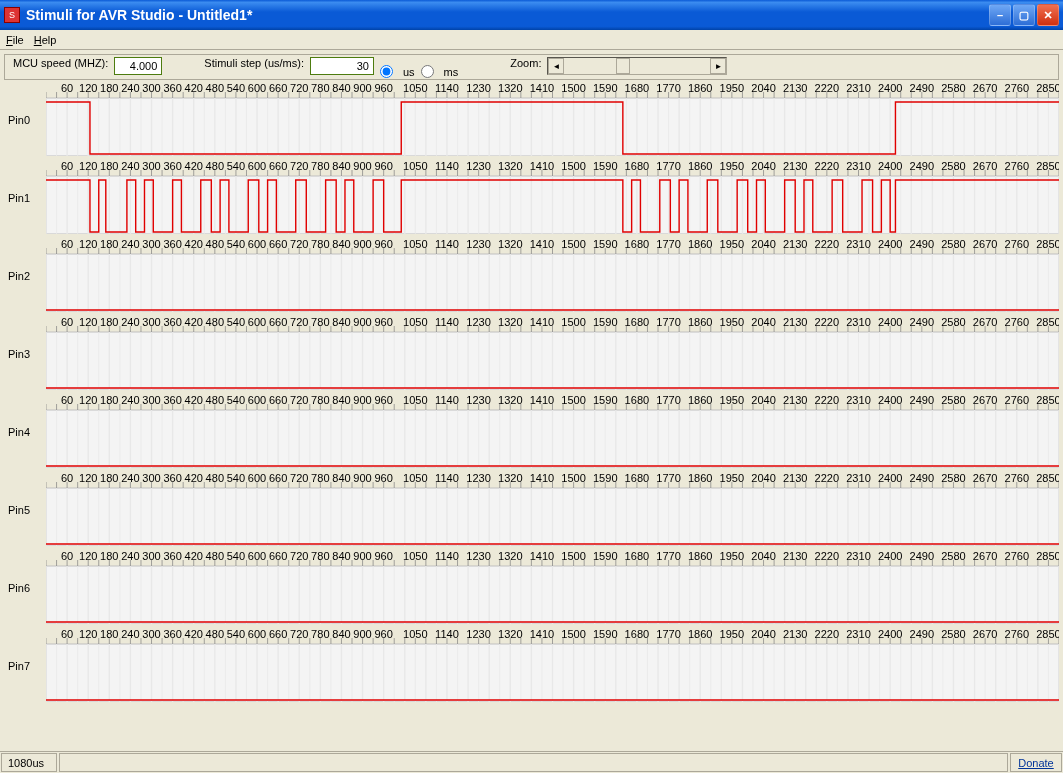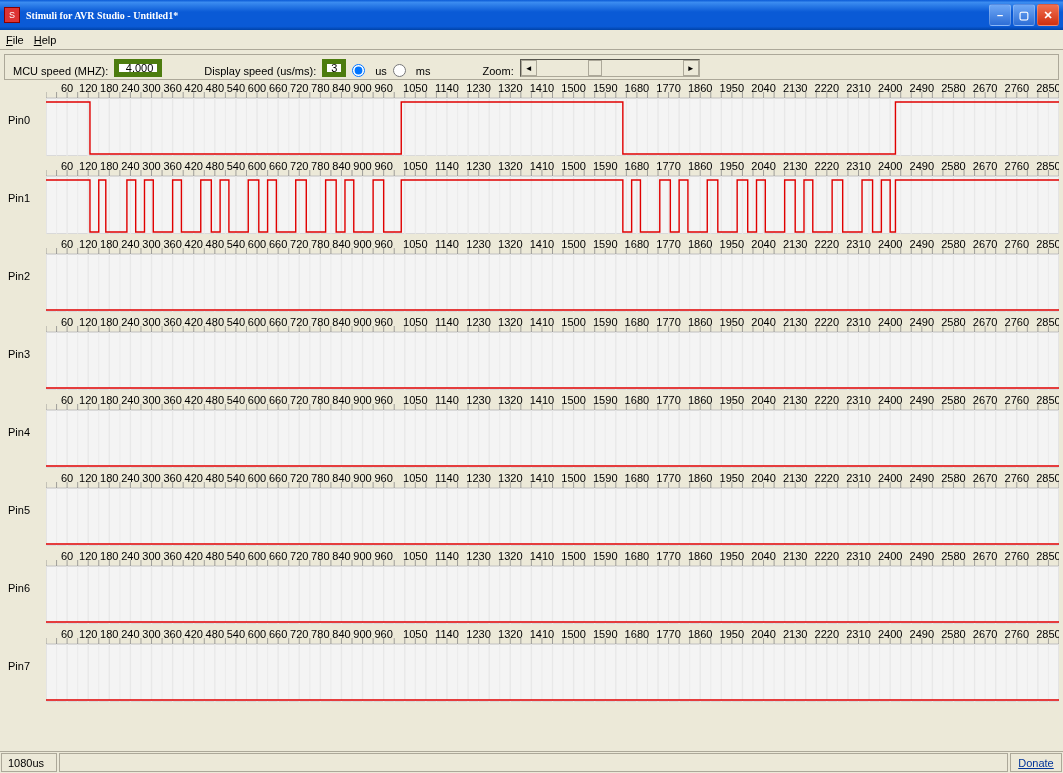--- a/index.html
+++ b/index.html
@@ -1,36 +1,36 @@
 <!DOCTYPE html>
 <html><head>
 <meta charset="utf-8">
 <style>
   * { box-sizing: border-box; margin: 0; padding: 0; font-family: Tahoma, Arial, sans-serif; font-size: 11px; }
   body { background: #ece9d8; width: 1063px; height: 773px; overflow: hidden; }
 
   
   .titlebar { height: 30px; background: linear-gradient(to bottom, #0a5ad6 0%, #3b8cf0 8%, #0a5ad6 40%, #0a5ad6 88%, #0043a8 100%); display: flex; align-items: center; padding: 0 4px; color: #fff; }
   .titlebar .icon { width: 16px; height: 16px; background: #d33; border: 1px solid #800; margin-right: 6px; display:flex; align-items:center; justify-content:center; font-size:9px; color:#fff;}
-  .titlebar .title { font-weight: bold; font-size: 10px; flex:1;font-family:Liberation Serif, serif; }
+  .titlebar .title { font-weight: bold; font-size: 14px; flex:1; }
   .titlebtns { display:flex; gap:2px; }
   .tbtn { width:22px; height:22px; border-radius:3px; display:flex; align-items:center; justify-content:center; font-weight:bold; color:#fff; }
   .tbtn.min, .tbtn.max { background: linear-gradient(to bottom,#6fa8f5,#2d6ed6); border:1px solid #fff3; }
   .tbtn.close { background: linear-gradient(to bottom,#f07050,#d03010); border:1px solid #fff3; }
 
   
   .menubar { height: 20px; background:#ece9d8; display:flex; align-items:center; padding:7px 6px; gap:10px; border-bottom:1px solid #aca899;}
   .menubar span { cursor:default; }
   .menubar u { text-decoration: underline; }
 
   
   .toolbar-wrap { padding:4px; background:#ece9d8; }
-  .toolbar { height:26px; background:#ece9d8; border:1px solid #aca899; display:flex; align-items:flex-end; padding:2px 8px; gap:6px; }
+  .toolbar { height:26px; background:#ece9d8; border:1px solid #aca899; display:flex; align-items:flex-start; padding:2px 8px; gap:6px; }
   .toolbar label { }
-  .toolbar input[type=text] { height:18px; border:5px solid #4d7c0f; padding:1px 4px; text-align:right; background:#fff;}
+  .toolbar input[type=text] { height:18px; border:1px solid #4d7c0f; padding:1px 4px; text-align:right; background:#fff;}
   .toolbar .radio { display:inline-flex; align-items:center; gap:10px;margin-top:8px;}
   .toolbar input[type=radio] { margin:0; }
   .zoom-slider { display:flex; align-items:center; border:1px inset #aca899; background:#ece9d8; height:18px; width:180px;}
   .zoom-slider .zbtn { width:16px; height:16px; background:#ece9d8; border:1px solid #aca899; display:flex; align-items:center; justify-content:center; font-size:8px;}
   .zoom-slider .ztrack { flex:1; height:16px; position:relative; background:#ece9d8;}
   .zoom-slider .zthumb { position:absolute; top:0; left:35%; width:14px; height:16px; background:#ece9d8; border:1px solid #aca899;}
 
   
   .main { padding:0 4px; }
   .pin-row { display:flex; margin-bottom:6px; }
@@ -60,22 +60,22 @@
 <div class="menubar">
   <span><u>F</u>ile</span>
   <span><u>H</u>elp</span>
 </div>
 
 <div class="toolbar-wrap">
   <div class="toolbar">
     <label>MCU speed (MHZ):</label>
     <input type="text" style="width: 48px;" value="4.000">
     <span style="width:30px"></span>
-    <label>Display speed (us/ms):</label>
-    <input type="text" style="width: 24px;" value="30">
+    <label>Stimuli step (us/ms):</label>
+    <input type="text" style="width: 64px;" value="30">
     <span class="radio">
         <input type="radio" name="unit" checked="" style="">
         <span>us</span>
       </span>
     <span class="radio">
         <input type="radio" name="unit" style="">
         <span>ms</span>
       </span>
     <span style="width:40px"></span>
     <label>Zoom:</label>

